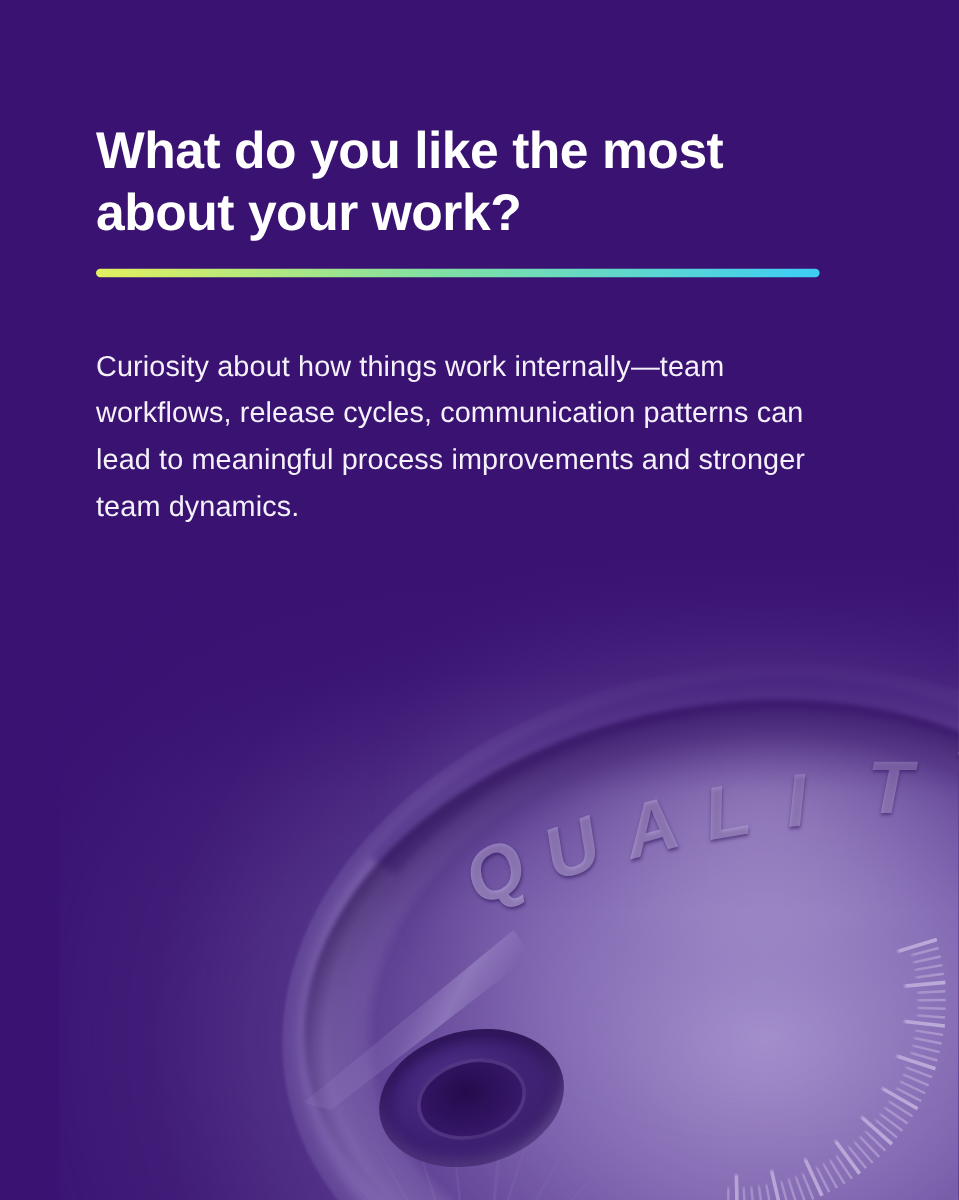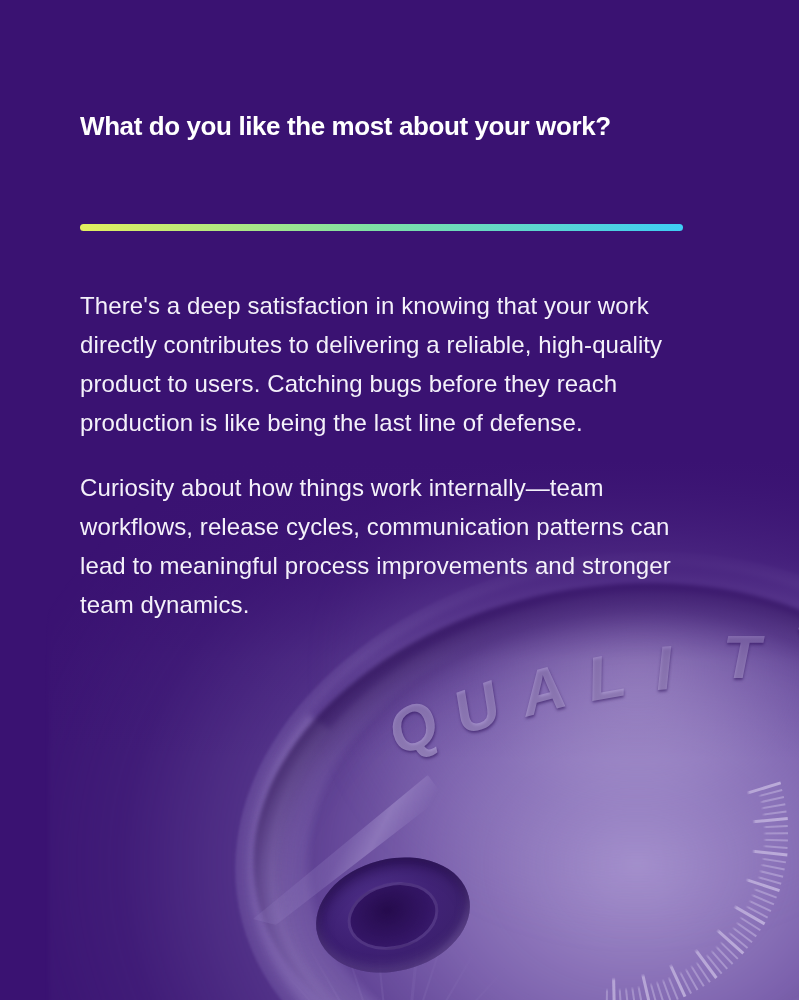--- a/index.html
+++ b/index.html
@@ -252,21 +252,21 @@
     top: 0;
     width: 639px;
     height: 1000px;
   }
 
   .headline {
     position: absolute;
     top: 100px;
     left: 0;
     width: 640px;
-    font-size: 26px;
+    font-size: 43px;
     font-weight: bold;
     line-height: 52px;
     letter-spacing: -0.4px;
     color: #ffffff;
   }
 
   .divider {
     position: absolute;
     top: 224px;
     left: 0;
@@ -383,18 +383,17 @@
     <div class="bg-vignette"></div>
   </div>
 
   <div class="content">
 
     <h1 class="headline">What do you like the most about your work?</h1>
 
     <div class="divider" style="background: linear-gradient(to right, rgb(227, 239, 94) 0%, rgb(127, 224, 164) 48%, rgb(62, 205, 245) 100%);"></div>
 
     <div class="body-copy" id="body-copy">
-        <p class="para">There's a deep satisfaction in knowing that your work directly contributes to delivering a reliable, high-quality product to users. Catching bugs before they reach production is like being the last line of defense.</p>
         <p class="para">Curiosity about how things work internally—team workflows, release cycles, communication patterns can lead to meaningful process improvements and stronger team dynamics.</p>
       </div>
 
   </div>
 </div>
 
 </body></html>

